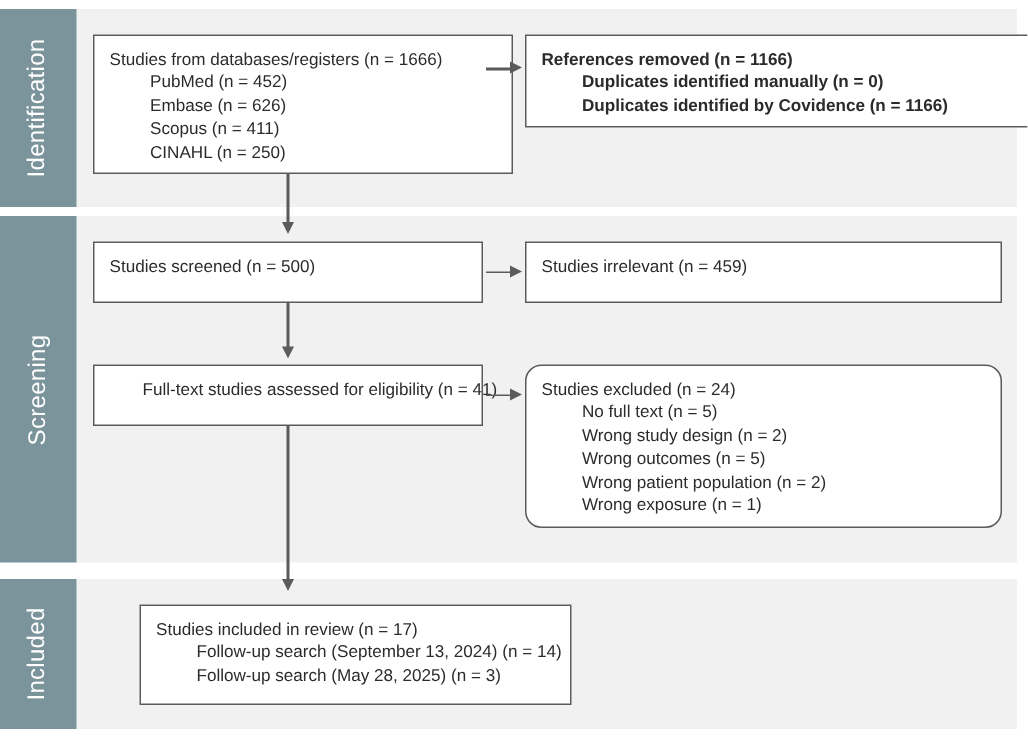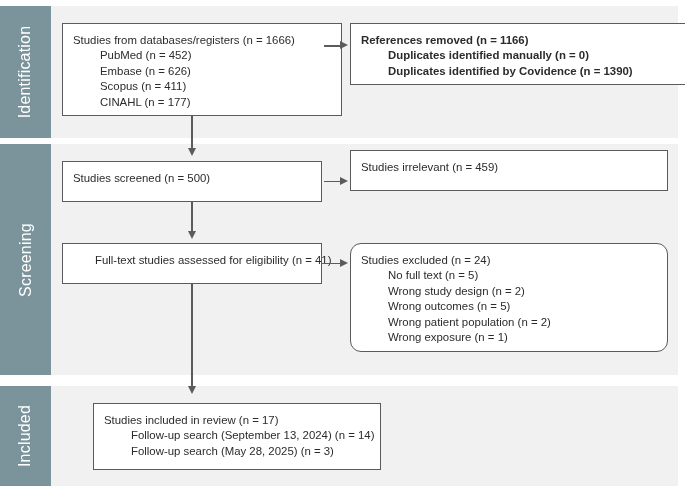--- a/index.html
+++ b/index.html
@@ -106,43 +106,43 @@
   </div>
   <div class="stage-band" style="top:386px; height:100px;">
     <span class="stage-label">Included</span>
   </div>
 
   <div class="box" style="left:62px; top:23px; width:280px; height:93px;">
     <div class="box-line">Studies from databases/registers (n = 1666)</div>
     <div class="box-line indent">PubMed (n = 452)</div>
     <div class="box-line indent">Embase (n = 626)</div>
     <div class="box-line indent">Scopus (n = 411)</div>
-    <div class="box-line indent">CINAHL (n = 177)</div>
+    <div class="box-line indent">CINAHL (n = 250)</div>
   </div>
 
   <div class="conn-h" style="left:324px; top:45px; width:18px;"></div>
   <div class="arrow-right" style="left:340px; top:41.2px;"></div>
 
   <div class="box" style="left:350px; top:23px; width:338px; height:62px;font-weight:bold;">
     <div class="box-line">References removed (n = 1166)</div>
     <div class="box-line indent">Duplicates identified manually (n = 0)</div>
-    <div class="box-line indent">Duplicates identified by Covidence (n = 1390)</div>
+    <div class="box-line indent">Duplicates identified by Covidence (n = 1166)</div>
   </div>
 
   <div class="conn-v" style="left:191.2px; top:116px; width:1.6px; height:35px;"></div>
   <div class="arrow-down" style="left:187.5px; top:148px;"></div>
 
   <div class="box" style="left:62px; top:161px; width:260px; height:41px;">
     <div class="box-line">Studies screened (n = 500)</div>
   </div>
 
   <div class="conn-h" style="left:324px; top:180.8px; width:18px;"></div>
   <div class="arrow-right" style="left:340px; top:177px;"></div>
 
-  <div class="box" style="left:350px; top:150px; width:318px; height:41px;">
+  <div class="box" style="left:350px; top:161px; width:318px; height:41px;">
     <div class="box-line">Studies irrelevant (n = 459)</div>
   </div>
 
   <div class="conn-v" style="left:191.2px; top:202px; width:1.6px; height:32px;"></div>
   <div class="arrow-down" style="left:187.5px; top:231px;"></div>
 
   <div class="box" style="left:62px; top:243px; width:260px; height:41px;padding-left:32px;">
     <div class="box-line">Full-text studies assessed for eligibility (n = 41)</div>
   </div>
 

